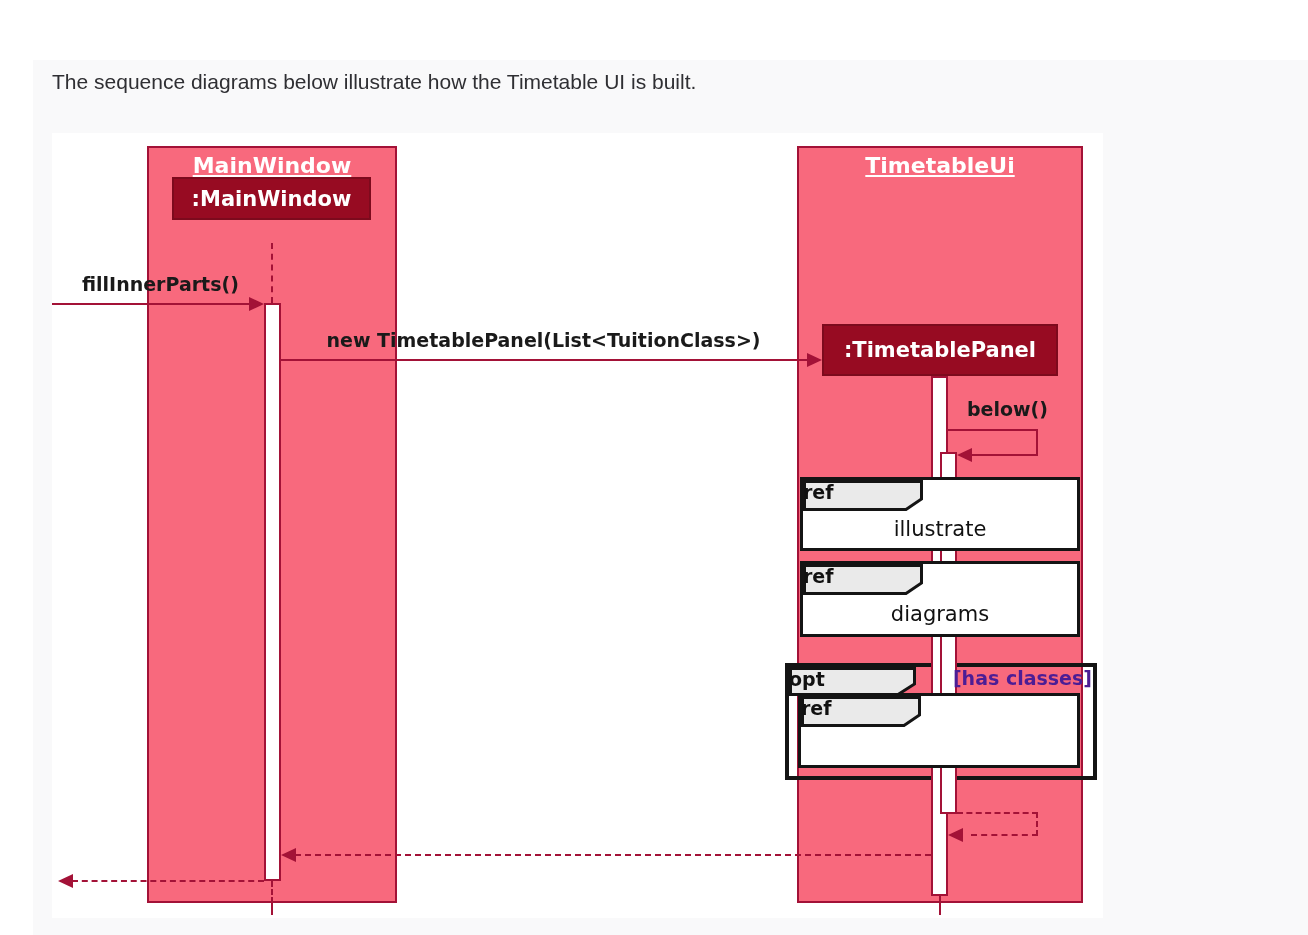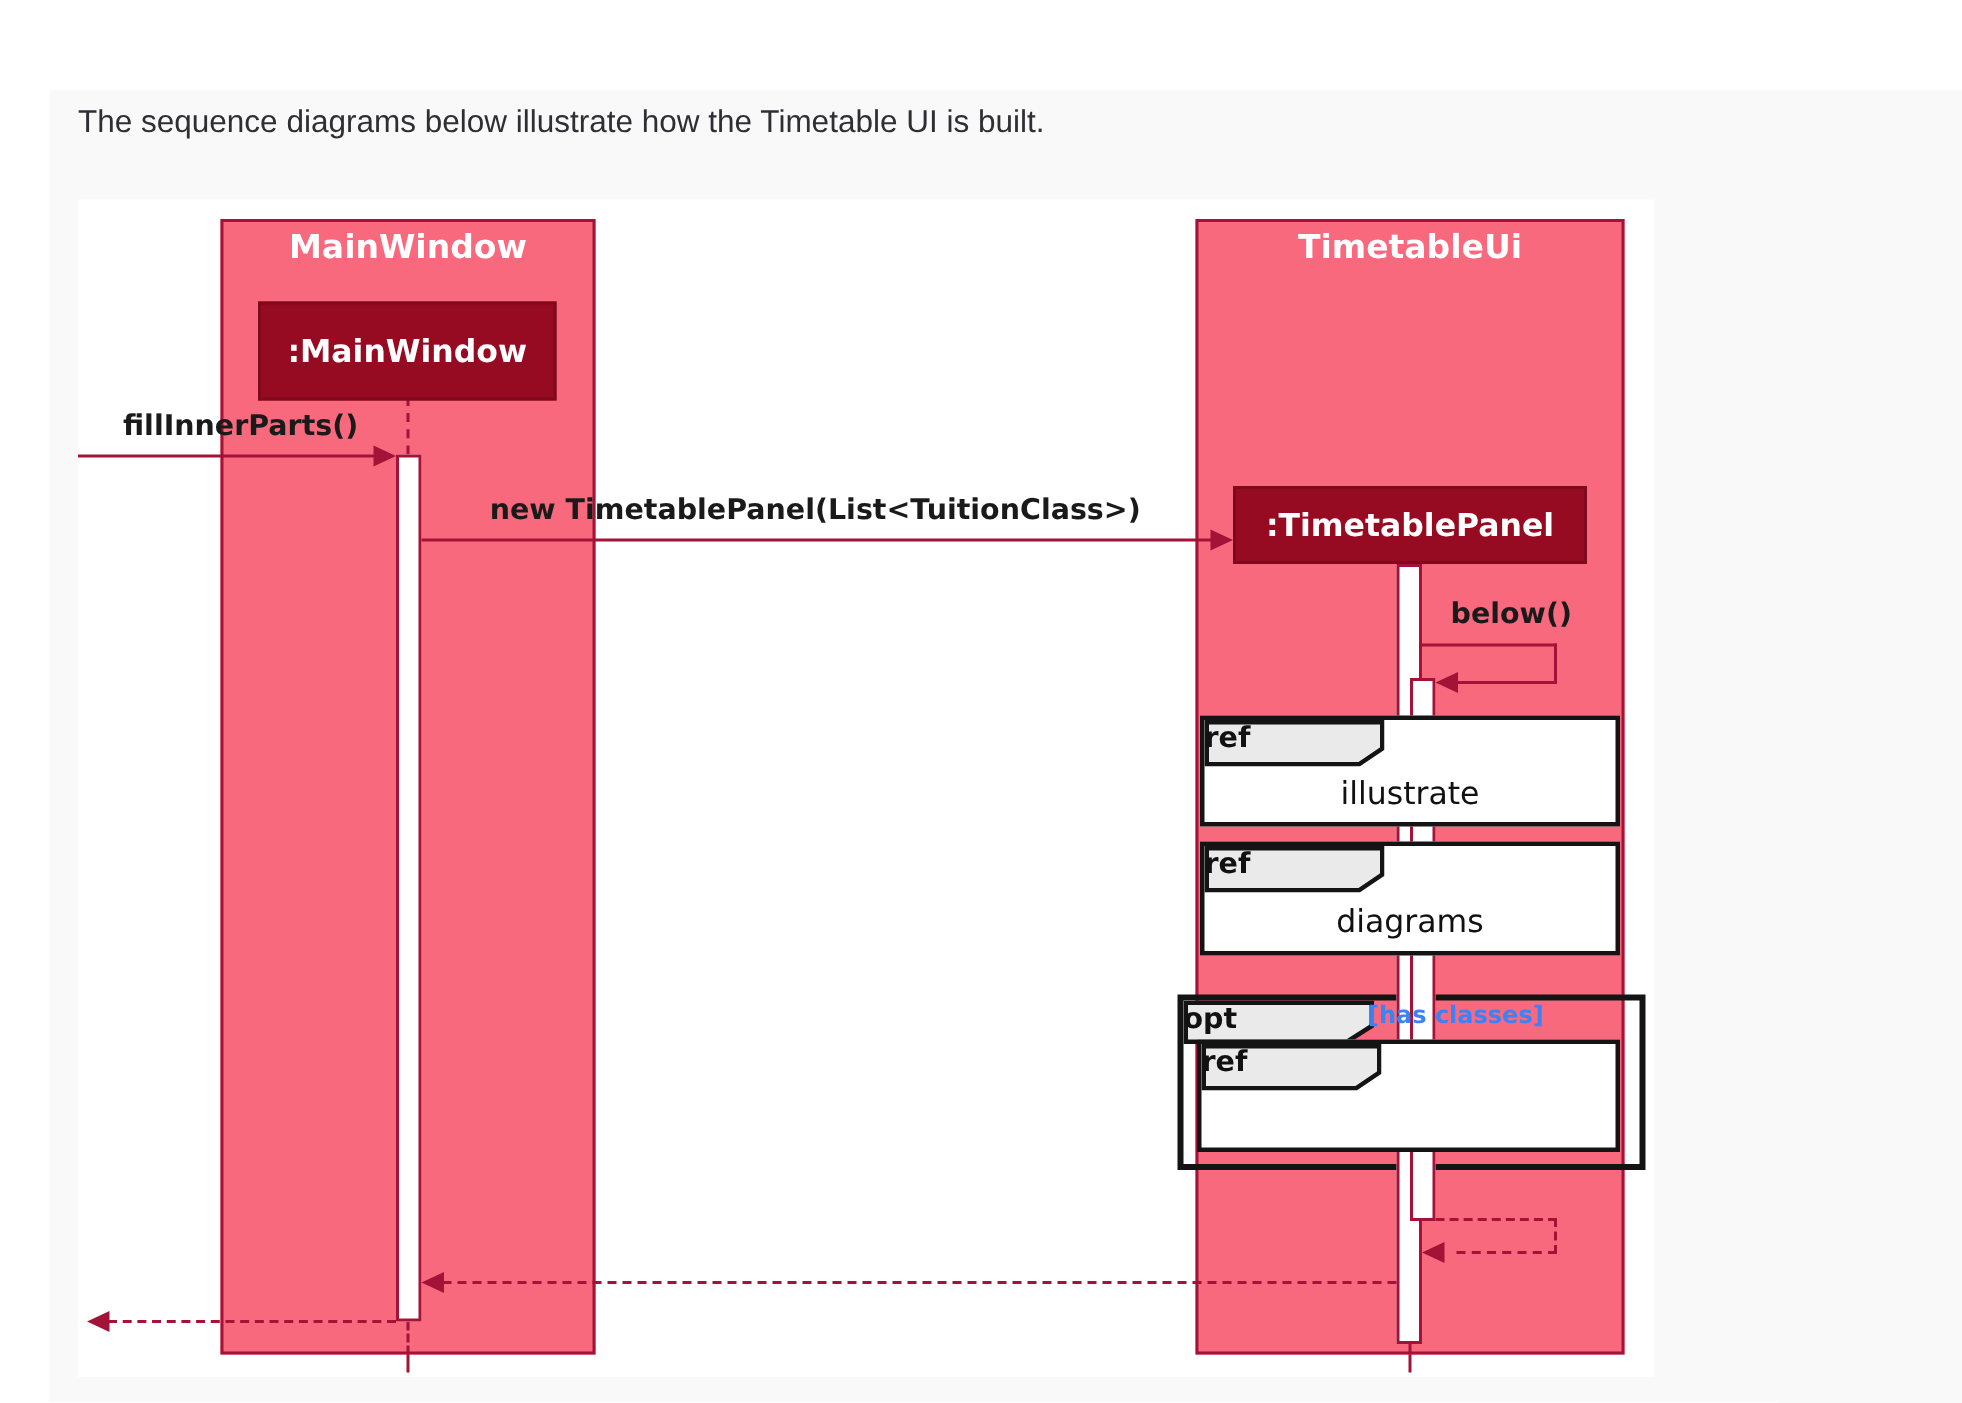--- a/index.html
+++ b/index.html
@@ -13,21 +13,21 @@
   #app{position:relative;width:1308px;height:935px;background:#ffffff;
        font-family:"DejaVu Sans",sans-serif;overflow:hidden;}
   .content-bg{position:absolute;left:33px;top:60px;right:0;bottom:0;background:#f9f9fa;}
   .caption{position:absolute;left:52px;top:70px;margin:0;
            font-family:"Liberation Sans",sans-serif;font-size:21px;color:#2f2f33;}
   .canvas{position:absolute;left:52px;top:133px;width:1051px;height:785px;background:#ffffff;}
 
   .frame{position:absolute;background:var(--pink);border:2px solid var(--crimson);
          box-sizing:border-box;z-index:1;}
   .frame-title{position:absolute;left:0;right:0;top:5px;text-align:center;color:#fff;
-               font-weight:bold;font-size:22px;z-index:2;}
+               font-weight:bold;font-size:22px;z-index:2;text-decoration:underline;}
   .pbox{position:absolute;background:var(--dark);border:2px solid #7d0a1d;box-sizing:border-box;
         color:#fff;font-weight:bold;font-size:21px;display:flex;align-items:center;
         justify-content:center;z-index:3;white-space:nowrap;}
   .life{position:absolute;width:0;border-left:2px dashed var(--crimson);z-index:2;}
   .life.solid{border-left-style:solid;}
   .act{position:absolute;width:17px;background:#fff;border:2px solid var(--crimson);
        box-sizing:border-box;z-index:5;}
   .msg{position:absolute;font-weight:bold;font-size:19px;color:#1a1a1a;z-index:8;white-space:nowrap;}
   .line-h{position:absolute;height:0;border-top:2px solid var(--crimson);z-index:7;}
   .line-h.dash{border-top-style:dashed;}
@@ -37,22 +37,22 @@
         border-bottom:7px solid transparent;z-index:7;}
   .head.r{border-left:15px solid var(--crimson);}
   .head.l{border-right:15px solid var(--crimson);}
   .ref{position:absolute;background:#fff;border:3px solid var(--black);box-sizing:border-box;z-index:6;}
   .ref-label{position:absolute;left:0;right:0;top:29px;bottom:0;display:flex;align-items:center;
              justify-content:center;font-size:21px;color:#111;}
   .opt{position:absolute;border:4px solid var(--black);box-sizing:border-box;background:transparent;z-index:4;}
   .pent{position:absolute;left:0;top:0;}
   .pent-label{position:absolute;left:0;top:1px;width:102px;text-align:left;font-weight:bold;
               font-size:19px;color:#111;z-index:2;}
-  .guard{position:absolute;font-weight:bold;font-size:16px;color:#3b82f6;z-index:8;
-         text-align:left;white-space:nowrap;}
+  .guard{position:absolute;font-weight:bold;font-size:19px;color:#4c1d95;z-index:8;
+         text-align:right;white-space:nowrap;}
 </style>
 </head>
 <body>
 
 <div id="app">
   <div class="content-bg"></div>
 
   <p class="caption">The sequence diagrams below illustrate how the Timetable UI is built.</p>
 
   <div class="canvas">
@@ -63,21 +63,21 @@
     <div class="frame" style="left:745px;top:13px;width:286px;height:757px;">
       <div class="frame-title">TimetableUi</div>
     </div>
 
     <div class="life" style="left:219px;top:110px;height:60px;"></div>
     <div class="life" style="left:219px;top:748px;height:22px;"></div>
     <div class="life solid" style="left:219px;top:770px;height:12px;"></div>
     <div class="life" style="left:887px;top:760px;height:10px;"></div>
     <div class="life solid" style="left:887px;top:770px;height:12px;"></div>
 
-    <div class="pbox" style="left:120px;top:68px;width:199px;height:66px;text-align:center;">:MainWindow</div>
+    <div class="pbox" style="left:120px;top:44px;width:199px;height:43px;text-align:center;">:MainWindow</div>
     <div class="pbox" style="left:770px;top:191px;width:236px;height:52px;">:TimetablePanel</div>
 
     <div class="opt" style="left:733px;top:530px;width:312px;height:117px;">
       <svg class="pent" width="127" height="29" viewBox="0 0 127 29">
         <polygon points="1.5,1.5 125.5,1.5 125.5,17 109,27.5 1.5,27.5" fill="#eaeaea" stroke="#141414" stroke-width="3"></polygon>
       </svg>
       <span class="pent-label">opt</span>
     </div>
     <div class="guard" style="left:860px;top:534px;width:180px;">[has classes]</div>
 

